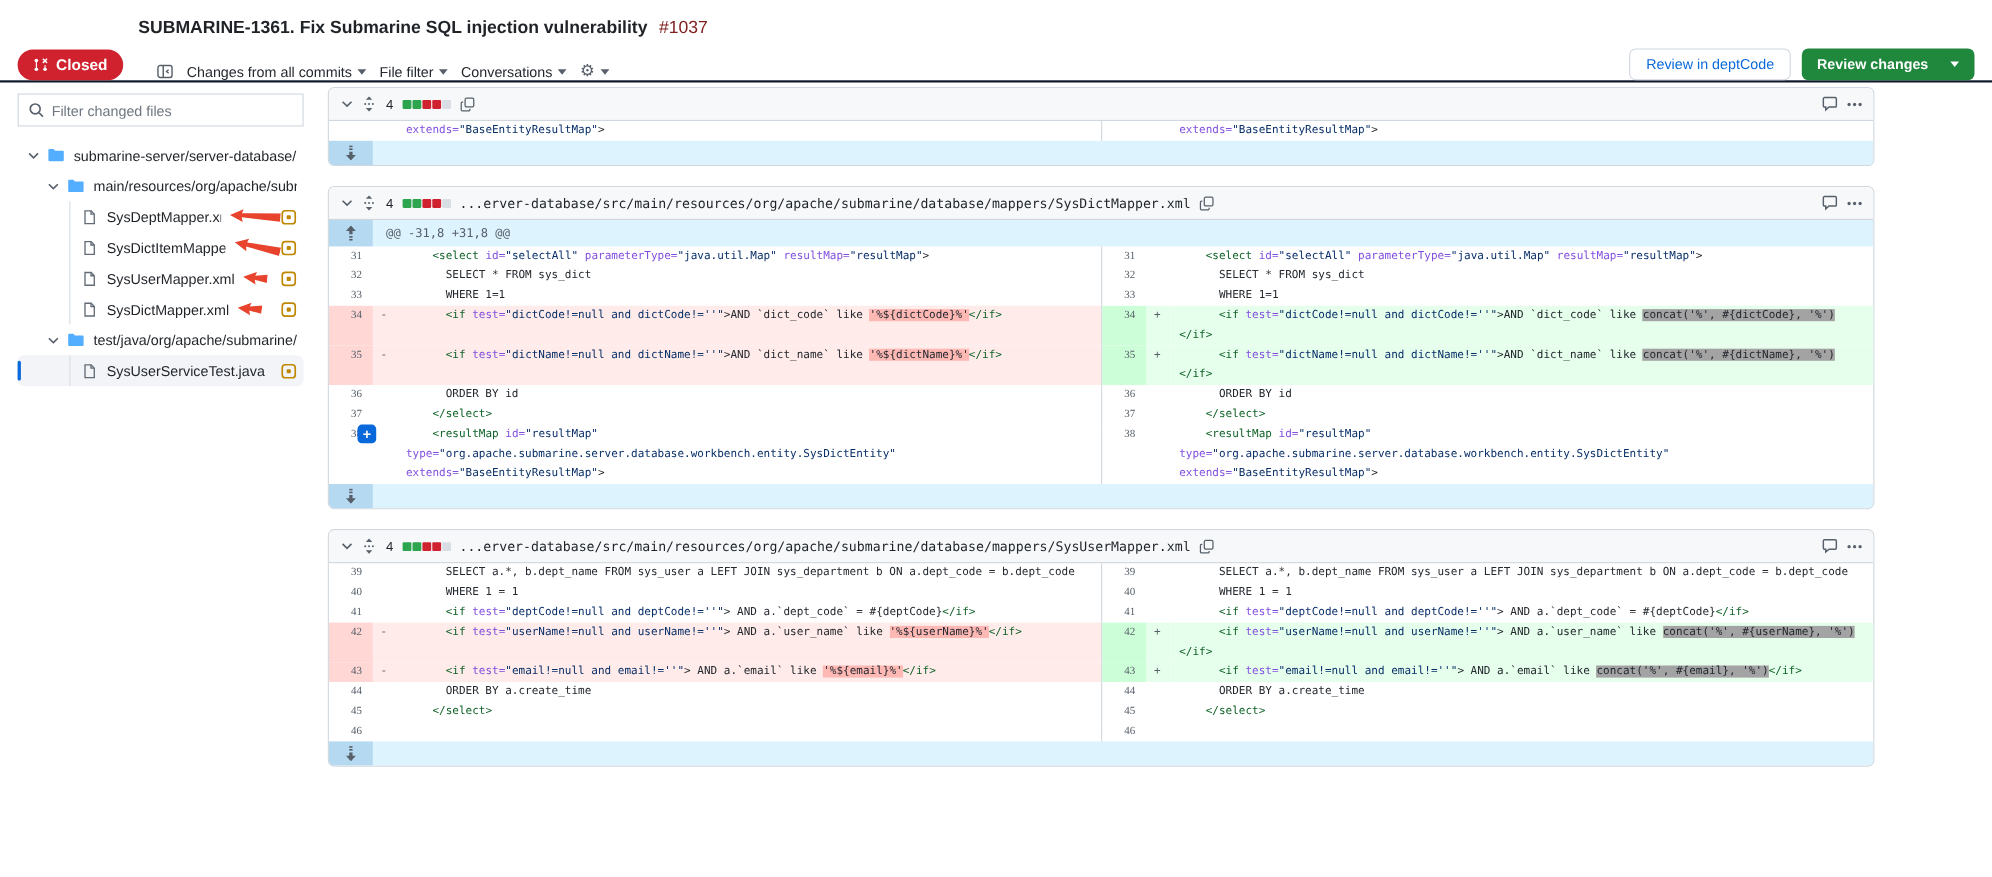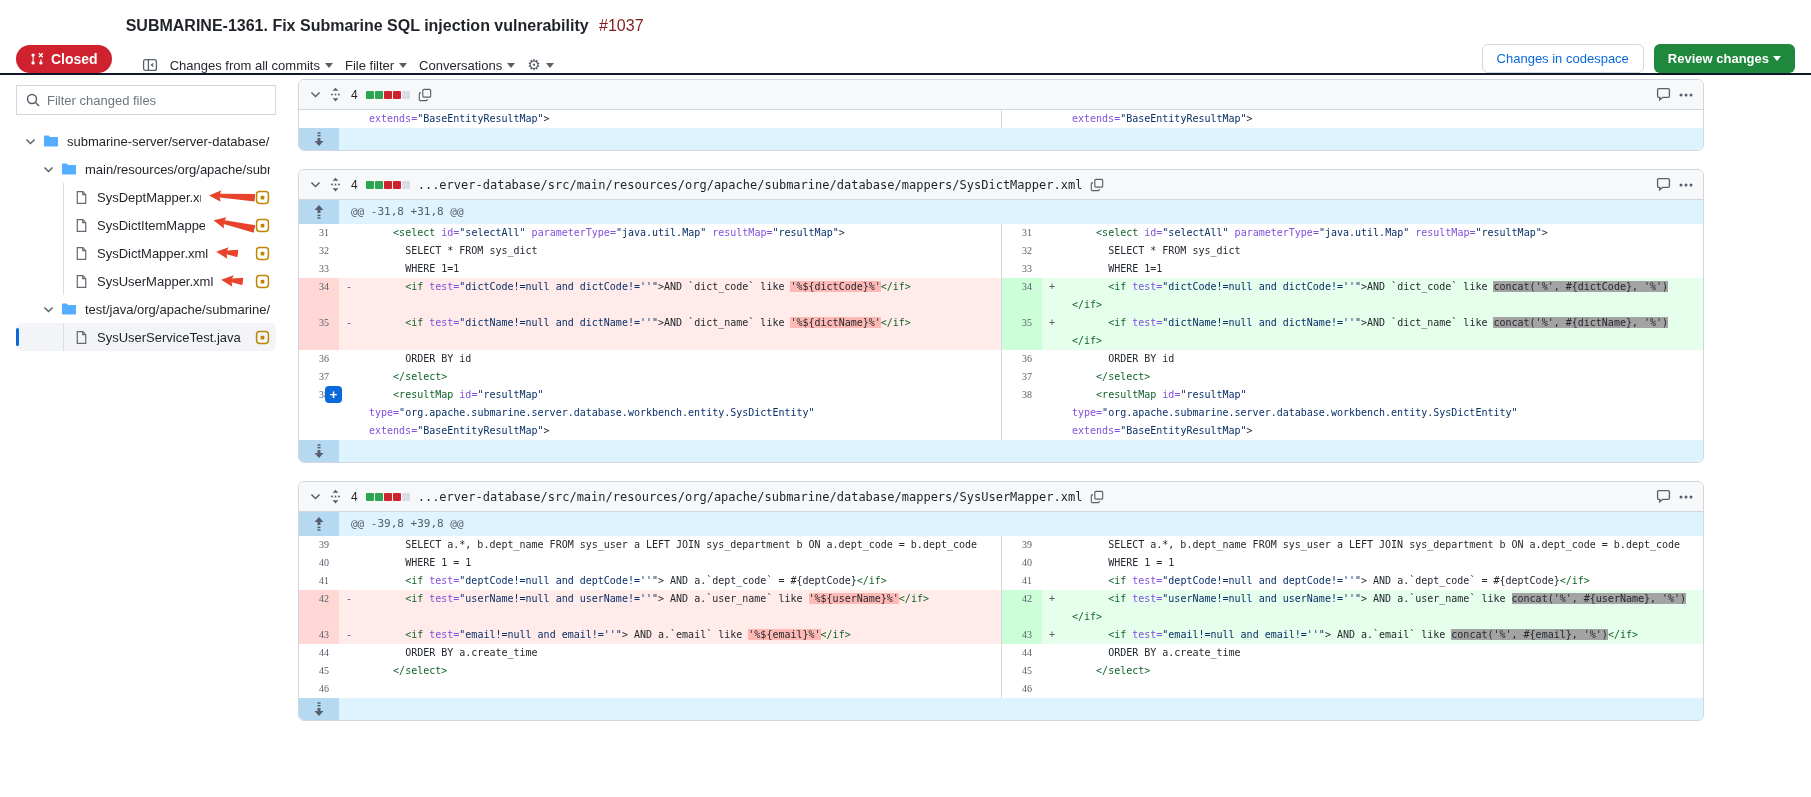--- a/index.html
+++ b/index.html
@@ -20,21 +20,21 @@
   .toolbar{display:flex;align-items:center;gap:12px;margin-top:22px;margin-left:16px;
     font-size:13px;color:#24292f}
   .tb-item{display:inline-flex;align-items:center;gap:5px;cursor:pointer;white-space:nowrap}
   .caret{width:0;height:0;border-left:4px solid transparent;border-right:4px solid transparent;
     border-top:5px solid #57606a;display:inline-block}
   .caret-w{border-top-color:#fff}
   .gear{font-size:15px;color:#57606a;line-height:14px}
   .top-actions{margin-left:auto;display:flex;gap:10px;margin-top:2px}
   .btn-codespace{color:#0969da;background:#fff;border:1px solid #d0d7de;border-radius:6px;
     padding:6px 14px;font-size:13px;font-weight:500}
-  .btn-review{display:inline-flex;align-items:center;gap:4px;background:#1f883d;color:#fff;
+  .btn-review{display:inline-flex;align-items:center;gap:20px;background:#1f883d;color:#fff;
     border-radius:6px;padding:6px 14px;font-size:13px;font-weight:bold}
 
   
   .page{display:flex;align-items:flex-start}
   .sidebar{width:292px;flex:none;padding:10px 16px 10px 16px}
   .main{flex:1;padding:4px 10px 20px 6px}
 
   
   .filter-box{position:relative;margin-bottom:12px}
   .filter-box .icon{position:absolute;left:9px;top:7px}
@@ -139,21 +139,21 @@
         <span>Conversations</span>
           <span class="caret"></span>
       </span>
       <span class="tb-item">
         <span class="gear">⚙</span>
           <span class="caret"></span>
       </span>
     </div>
   </div>
   <div class="top-actions">
-    <button class="btn-codespace">Changes in codespace</button>
+    <button class="btn-codespace">Review in deptCode</button>
     <button class="btn-review">
       <span>Review changes</span>
       <span class="caret caret-w"></span>
     </button>
   </div>
 </header>
 
 <div class="page">
   <aside class="sidebar">
     <div class="filter-box">
@@ -232,41 +232,41 @@
             </svg>
           </span>
         </div>
         <div class="tree-row depth2">
           <span class="icon">
             <svg width="15" height="15" viewBox="0 0 16 16" fill="none" stroke="#636c76" stroke-width="1.3">
               <path d="M3.5 1.8h6L12.5 5v9.2h-9z"></path>
               <path d="M9.3 1.8V5h3.2"></path>
             </svg>
           </span>
-          <span class="lbl">SysDictMapper.xml</span>
+          <span class="lbl">SysUserMapper.xml</span>
           <span class="icon redarrow">
             <svg width="22" height="16" viewBox="0 0 22 16" style="transform:rotate(7deg)">
               <path d="M0 8 L12 2 L10.8 5.6 L22 3.4 L22 11 L10.8 9.4 L12 13.6 Z" fill="#e8442d"></path>
             </svg>
           </span>
           <span class="icon status">
             <svg width="15" height="15" viewBox="0 0 16 16">
               <rect x="1.7" y="1.7" width="12.6" height="12.6" rx="3" fill="none" stroke="#bf8700" stroke-width="1.6"></rect>
               <rect x="6" y="6" width="4" height="4" rx="1" fill="#bf8700"></rect>
             </svg>
           </span>
         </div>
         <div class="tree-row depth2">
           <span class="icon">
             <svg width="15" height="15" viewBox="0 0 16 16" fill="none" stroke="#636c76" stroke-width="1.3">
               <path d="M3.5 1.8h6L12.5 5v9.2h-9z"></path>
               <path d="M9.3 1.8V5h3.2"></path>
             </svg>
           </span>
-          <span class="lbl">SysUserMapper.xml</span>
+          <span class="lbl">SysDictMapper.xml</span>
           <span class="icon redarrow">
             <svg width="22" height="16" viewBox="0 0 22 16" style="transform:rotate(7deg)">
               <path d="M0 8 L12 2 L10.8 5.6 L22 3.4 L22 11 L10.8 9.4 L12 13.6 Z" fill="#e8442d"></path>
             </svg>
           </span>
           <span class="icon status">
             <svg width="15" height="15" viewBox="0 0 16 16">
               <rect x="1.7" y="1.7" width="12.6" height="12.6" rx="3" fill="none" stroke="#bf8700" stroke-width="1.6"></rect>
               <rect x="6" y="6" width="4" height="4" rx="1" fill="#bf8700"></rect>
             </svg>
@@ -613,32 +613,20 @@
             <span class="icon">
               <svg width="14" height="4" viewBox="0 0 14 4" fill="#57606a">
                 <circle cx="2" cy="2" r="1.5"></circle>
                 <circle cx="7" cy="2" r="1.5"></circle>
                 <circle cx="12" cy="2" r="1.5"></circle>
               </svg>
             </span>
           </button>
         </div>
         <div class="diff-body">
-          <div class="hunk-row">
-            <button class="hunk-btn">
-              <span class="icon">
-                <svg width="10" height="14" viewBox="0 0 10 14">
-                  <path d="M5 0l4.5 5H6.5v3h-3V5H.5z" fill="#57606a"></path>
-                  <rect x="3.5" y="9.6" width="3" height="1.5" fill="#57606a"></rect>
-                  <rect x="3.5" y="12.2" width="3" height="1.5" fill="#57606a"></rect>
-                </svg>
-              </span>
-            </button>
-            <span class="hunk-text">@@ -39,8 +39,8 @@</span>
-          </div>
           <div class="diff-row">
             <div class="side left k-ctx">
               <span class="lnum">39</span>
               <span class="lmark"></span>
               <span class="lcode"><span class="tok-p">      SELECT a.*, b.dept_name FROM sys_user a LEFT JOIN sys_department b ON a.dept_code = b.dept_code</span></span>
             </div>
             <div class="side right k-ctx">
               <span class="lnum">39</span>
               <span class="lmark"></span>
               <span class="lcode"><span class="tok-p">      SELECT a.*, b.dept_name FROM sys_user a LEFT JOIN sys_department b ON a.dept_code = b.dept_code</span></span>

